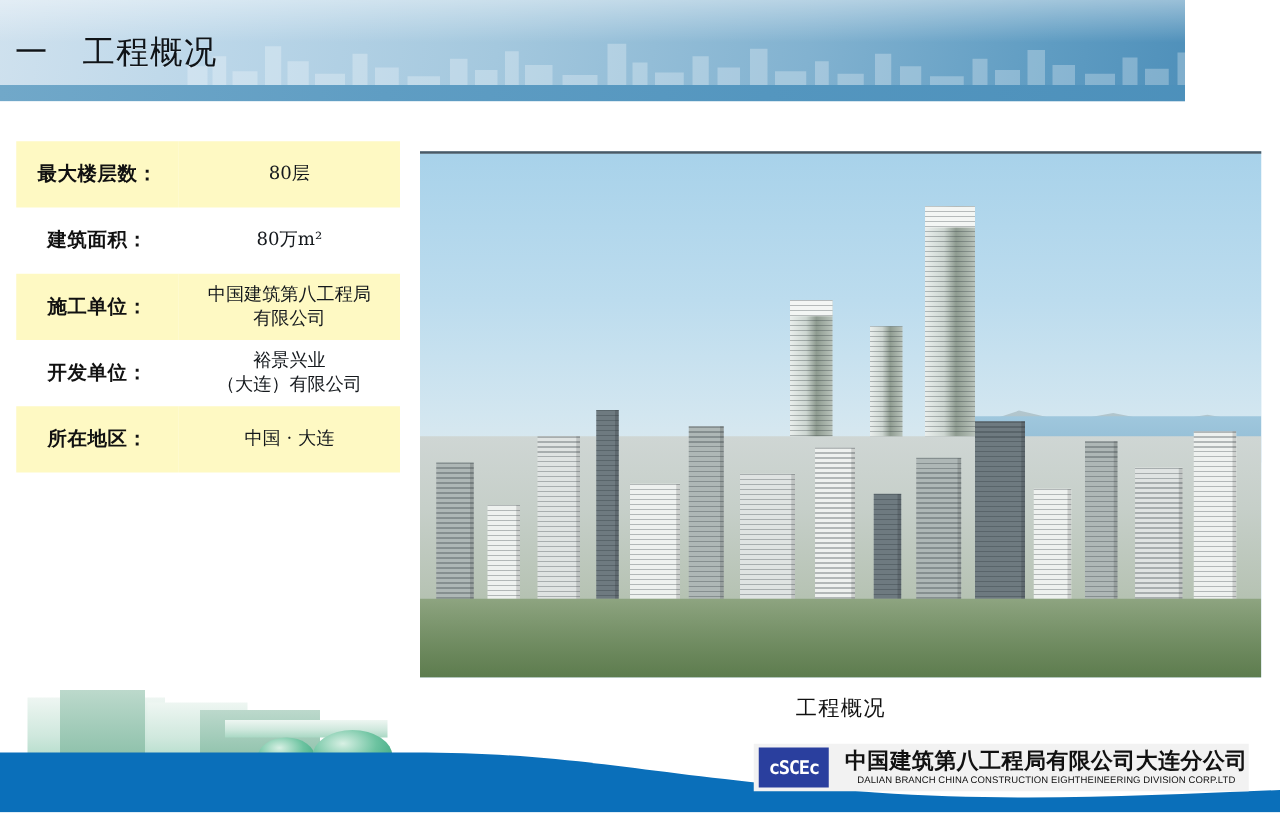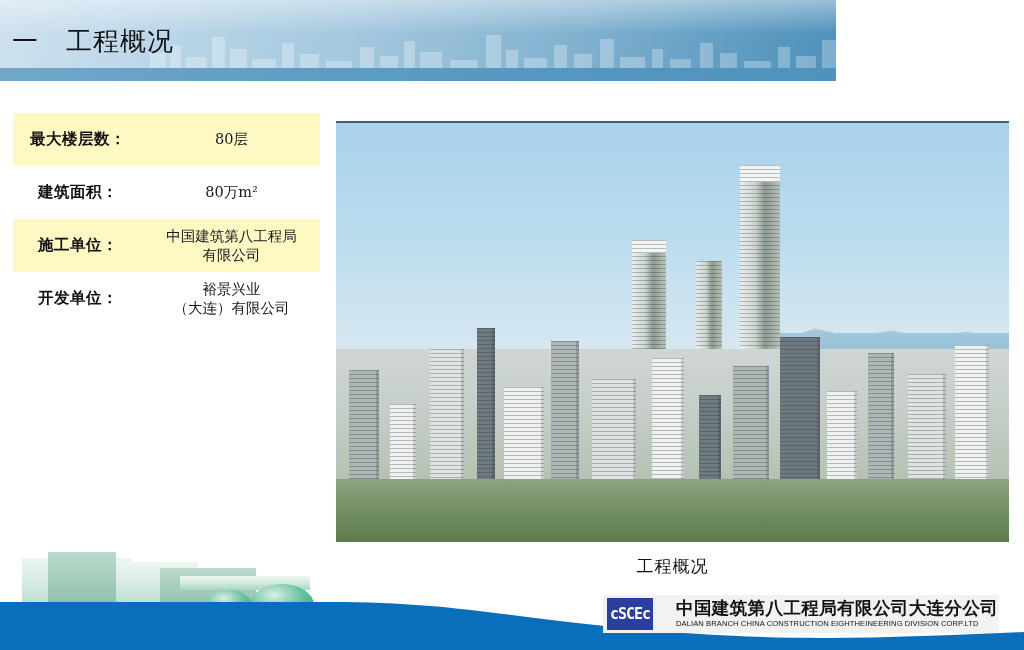--- a/index.html
+++ b/index.html
@@ -5,21 +5,21 @@
   html,body{margin:0;padding:0;}
   body{
     width:1024px;height:650px;overflow:hidden;position:relative;
     background:#ffffff;
     font-family:"Liberation Sans","DejaVu Sans",sans-serif;
   }
   #slide{position:absolute;inset:0;overflow:hidden;}
 
   
   .header{
-    position:absolute;left:0;top:0;width:836px;height:81px;
+    position:absolute;left:0;top:0;width:948px;height:81px;
     background:linear-gradient(100deg,#cfe1ee 0%,#bcd7e9 18%,#a4c8de 42%,#82b2d0 68%,#5f9cc2 88%,#4f90ba 100%);
     overflow:hidden;
   }
   .hdr-sky{position:absolute;left:0;bottom:0;width:1024px;height:58px;opacity:.5;}
   .hdr-bottom-band{
     position:absolute;left:0;bottom:0;width:1024px;height:13px;
     background:linear-gradient(90deg,#71a8c9 0%,#5f9dc3 30%,#5496bf 60%,#4b8fba 100%);
   }
   .hdr-gloss{
     position:absolute;left:0;top:0;width:1024px;height:34px;
@@ -109,26 +109,26 @@
     background:repeating-linear-gradient(90deg,#2f6b45 0 7px,#3f7d53 7px 13px);
     opacity:.9;}
 
   
   .footer-wave{position:absolute;left:0;bottom:0;width:1024px;height:58px;}
   .logo-box{
     position:absolute;left:603px;top:595px;width:396px;height:38px;
     background:#f2f2f2;display:flex;align-items:center;
   }
   .logo-mark{
-    width:46px;height:32px;margin-left:4px;background:#2a3f9e;
+    width:56px;height:32px;margin-left:4px;background:#2a3f9e;
     display:flex;align-items:center;justify-content:center;flex:none;
     font-family:"DejaVu Sans Mono","Liberation Mono",monospace;
     font-size:15px;font-weight:700;color:#ffffff;letter-spacing:-1px;
   }
-  .logo-text{margin-left:23px;line-height:1;}
+  .logo-text{margin-left:13px;line-height:1;text-align:center;}
   .logo-cn{
     font-family:"Liberation Sans","DejaVu Sans",sans-serif;
     font-size:17.5px;font-weight:700;color:#111;letter-spacing:.4px;white-space:nowrap;
   }
   .logo-en{
     font-family:"Liberation Sans","DejaVu Sans",sans-serif;
     font-size:7.6px;font-weight:400;color:#111;letter-spacing:.08px;
     white-space:nowrap;margin-top:2px;
   }
 </style>
@@ -197,20 +197,24 @@
       <tr class="alt">
         <td class="lbl">施工单位：</td>
         <td class="val">中国建筑第八工程局
 有限公司</td>
       </tr>
       <tr>
         <td class="lbl">开发单位：</td>
         <td class="val">裕景兴业
 （大连）有限公司</td>
       </tr>
+      <tr class="alt">
+        <td class="lbl">所在地区：</td>
+        <td class="val">中国 · 大连</td>
+      </tr>
     </tbody>
   </table>
 
   <div class="photo">
     <div class="sky"></div>
     <div class="hills"></div>
     <div class="sea"></div>
 
     <div class="tower" style="left:44%;top:28%;width:34px;height:42%;">
       <div class="cap"></div>

